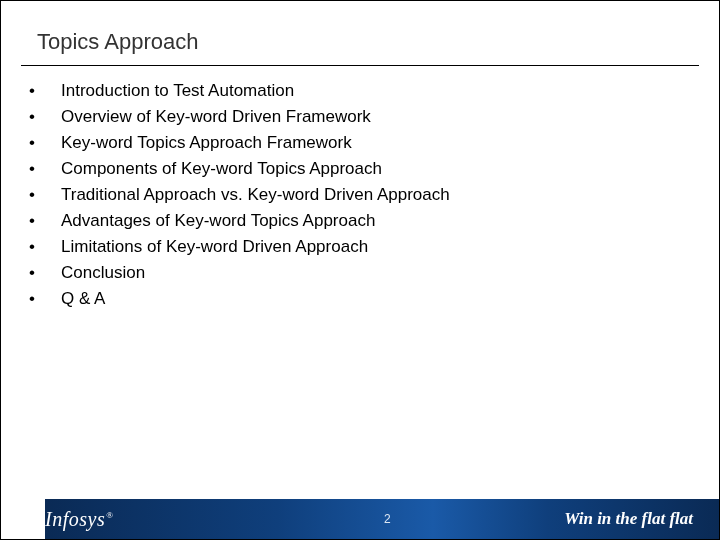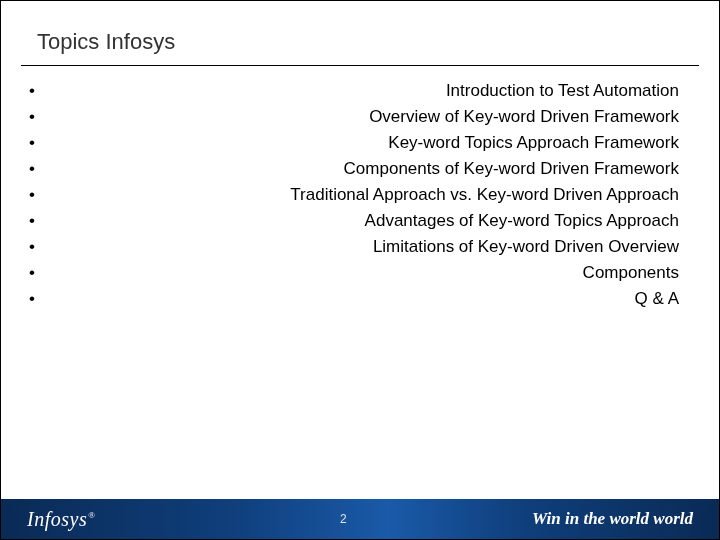--- a/index.html
+++ b/index.html
@@ -38,35 +38,35 @@
     align-items: flex-start;
     margin-bottom: 6px;
     font-size: 17px;
     color: #000;
   }
   .bullet {
     width: 32px;
     flex: 0 0 32px;
     text-align: left;
   }
-  .label { flex: 1; text-align: right; }
+  .label { flex: 1; }
   .footer {
     position: absolute;
     left: 0; right: 0; bottom: 0;
     height: 40px;
     display: flex;
   }
   .footer-left {
     flex: 0 0 54%;
     background: linear-gradient(to right, #0a2a55 0%, #0f3f7c 60%, #1a5aa8 100%);
     display: flex;
     align-items: center;
-    padding-left: 26px;
     color: #fff;
     position: relative;
+    margin-left: 44px;
   }
   .logo {
     font-family: Georgia, 'Times New Roman', serif;
     font-style: italic;
     font-size: 20px;
     letter-spacing: 0.5px;
     position: relative;
   }
   .logo sup {
     font-size: 9px;
@@ -96,67 +96,67 @@
     font-style: italic;
     font-weight: bold;
     font-size: 17px;
   }
 </style>
 </head>
 <body>
 
 <div class="slide">
 
-  <div class="title">Topics Infosys</div>
+  <div class="title">Topics Approach</div>
   <div class="hr"></div>
 
   <div class="topics">
     <div class="topic-row">
       <span class="bullet">•</span>
       <span class="label">Introduction to Test Automation</span>
     </div>
     <div class="topic-row">
       <span class="bullet">•</span>
       <span class="label">Overview of Key-word Driven Framework</span>
     </div>
     <div class="topic-row">
       <span class="bullet">•</span>
       <span class="label">Key-word Topics Approach Framework</span>
     </div>
     <div class="topic-row">
       <span class="bullet">•</span>
-      <span class="label">Components of Key-word Driven Framework</span>
+      <span class="label">Components of Key-word Topics Approach</span>
     </div>
     <div class="topic-row">
       <span class="bullet">•</span>
       <span class="label">Traditional Approach vs. Key-word Driven Approach</span>
     </div>
     <div class="topic-row">
       <span class="bullet">•</span>
       <span class="label">Advantages of Key-word Topics Approach</span>
     </div>
     <div class="topic-row">
       <span class="bullet">•</span>
-      <span class="label">Limitations of Key-word Driven Overview</span>
+      <span class="label">Limitations of Key-word Driven Approach</span>
     </div>
     <div class="topic-row">
       <span class="bullet">•</span>
-      <span class="label">Components</span>
+      <span class="label">Conclusion</span>
     </div>
     <div class="topic-row">
       <span class="bullet">•</span>
       <span class="label">Q &amp; A</span>
     </div>
   </div>
 
   <div class="footer">
     <div class="footer-left">
       <span class="logo">
         <span>Infosys</span><sup>®</sup>
       </span>
       <span class="pagenum">2</span>
     </div>
     <div class="footer-right">
-      <span class="tagline">Win in the world world</span>
+      <span class="tagline">Win in the flat flat</span>
     </div>
   </div>
 
 </div>
 
 </body></html>

